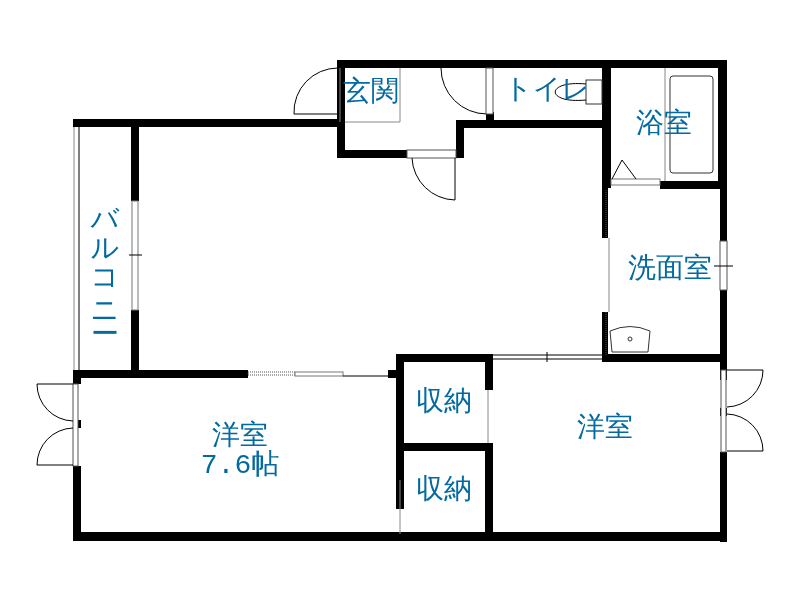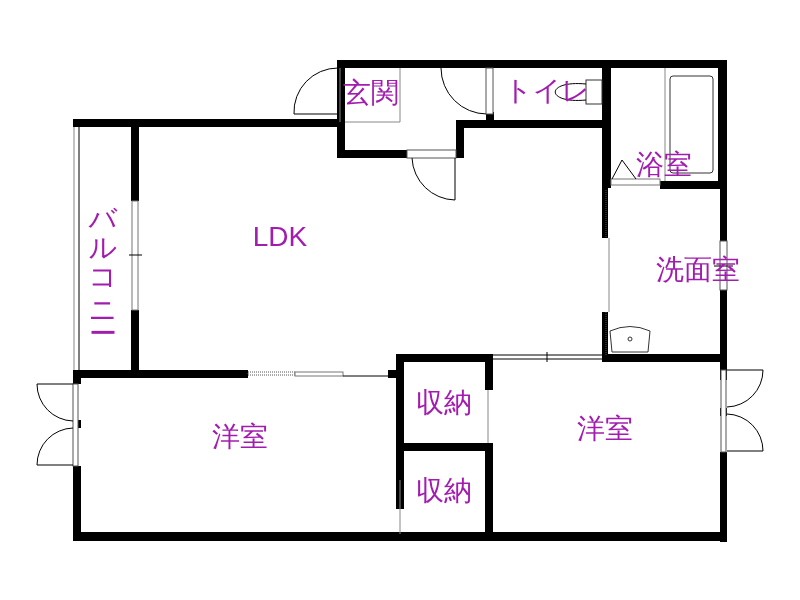--- a/index.html
+++ b/index.html
@@ -3,22 +3,22 @@
 <meta charset="utf-8">
 <style>
   html, body { margin: 0; padding: 0; background: #ffffff; }
   body { width: 800px; height: 600px; overflow: hidden; position: relative; }
   #plan { position: absolute; left: 0; top: 0; }
   .wall { fill: #000000; }
   .thin { stroke: #000; stroke-width: 1; fill: none; }
   .gray { stroke: #888; stroke-width: 1; fill: none; }
   .label {
     position: absolute;
-    font-family: Liberation Sans, sans-serif;
-    color: #a21caf;
+    font-family: Liberation Mono, monospace;
+    color: #0369a1;
     text-align: center;
     line-height: 1.05;
     white-space: nowrap;
   }
   .big { font-size: 28px; }
   .vert { writing-mode: vertical-rl; font-size: 28px; letter-spacing: 1px; }
 </style>
 </head>
 <body>
 
@@ -145,32 +145,32 @@
 
   <g>
     <rect x="721" y="370" width="5" height="82" fill="#fff" stroke="#555"></rect>
     <path class="thin" d="M 727 370 L 763 370 A 37 37 0 0 1 727 407"></path>
     <path class="thin" d="M 727 414 A 37 37 0 0 1 763 451 L 727 451"></path>
   </g>
 </svg>
 
 <div class="label big" style="left:340px; top:78px; width:62px;">玄関</div>
 <div class="label big" style="left:502px; top:76px; width:90px;">トイレ</div>
-<div class="label big" style="left:628px; top:110px; width:72px;margin-top:40px;">浴室</div>
+<div class="label big" style="left:628px; top:110px; width:72px;">浴室</div>
 
 <div class="label big" style="left:220px; top:222px; width:120px;">
-  <div>LDK</div>
 </div>
 
 <div class="label vert" style="left:88px; top:178px; height:150px;">バルコニー</div>
 
-<div class="label big" style="left:644px; top:255px; width:108px;">洗面室</div>
+<div class="label big" style="left:616px; top:255px; width:108px;">洗面室</div>
 
 <div class="label big" style="left:180px; top:422px; width:120px;">
   <div>洋室</div>
+  <div>7.6帖</div>
 </div>
 
 <div class="label big" style="left:404px; top:388px; width:80px;">収納</div>
 <div class="label big" style="left:404px; top:476px; width:80px;">収納</div>
 
 <div class="label big" style="left:545px; top:414px; width:120px;">
   <div>洋室</div>
 </div>
 
 </body></html>

